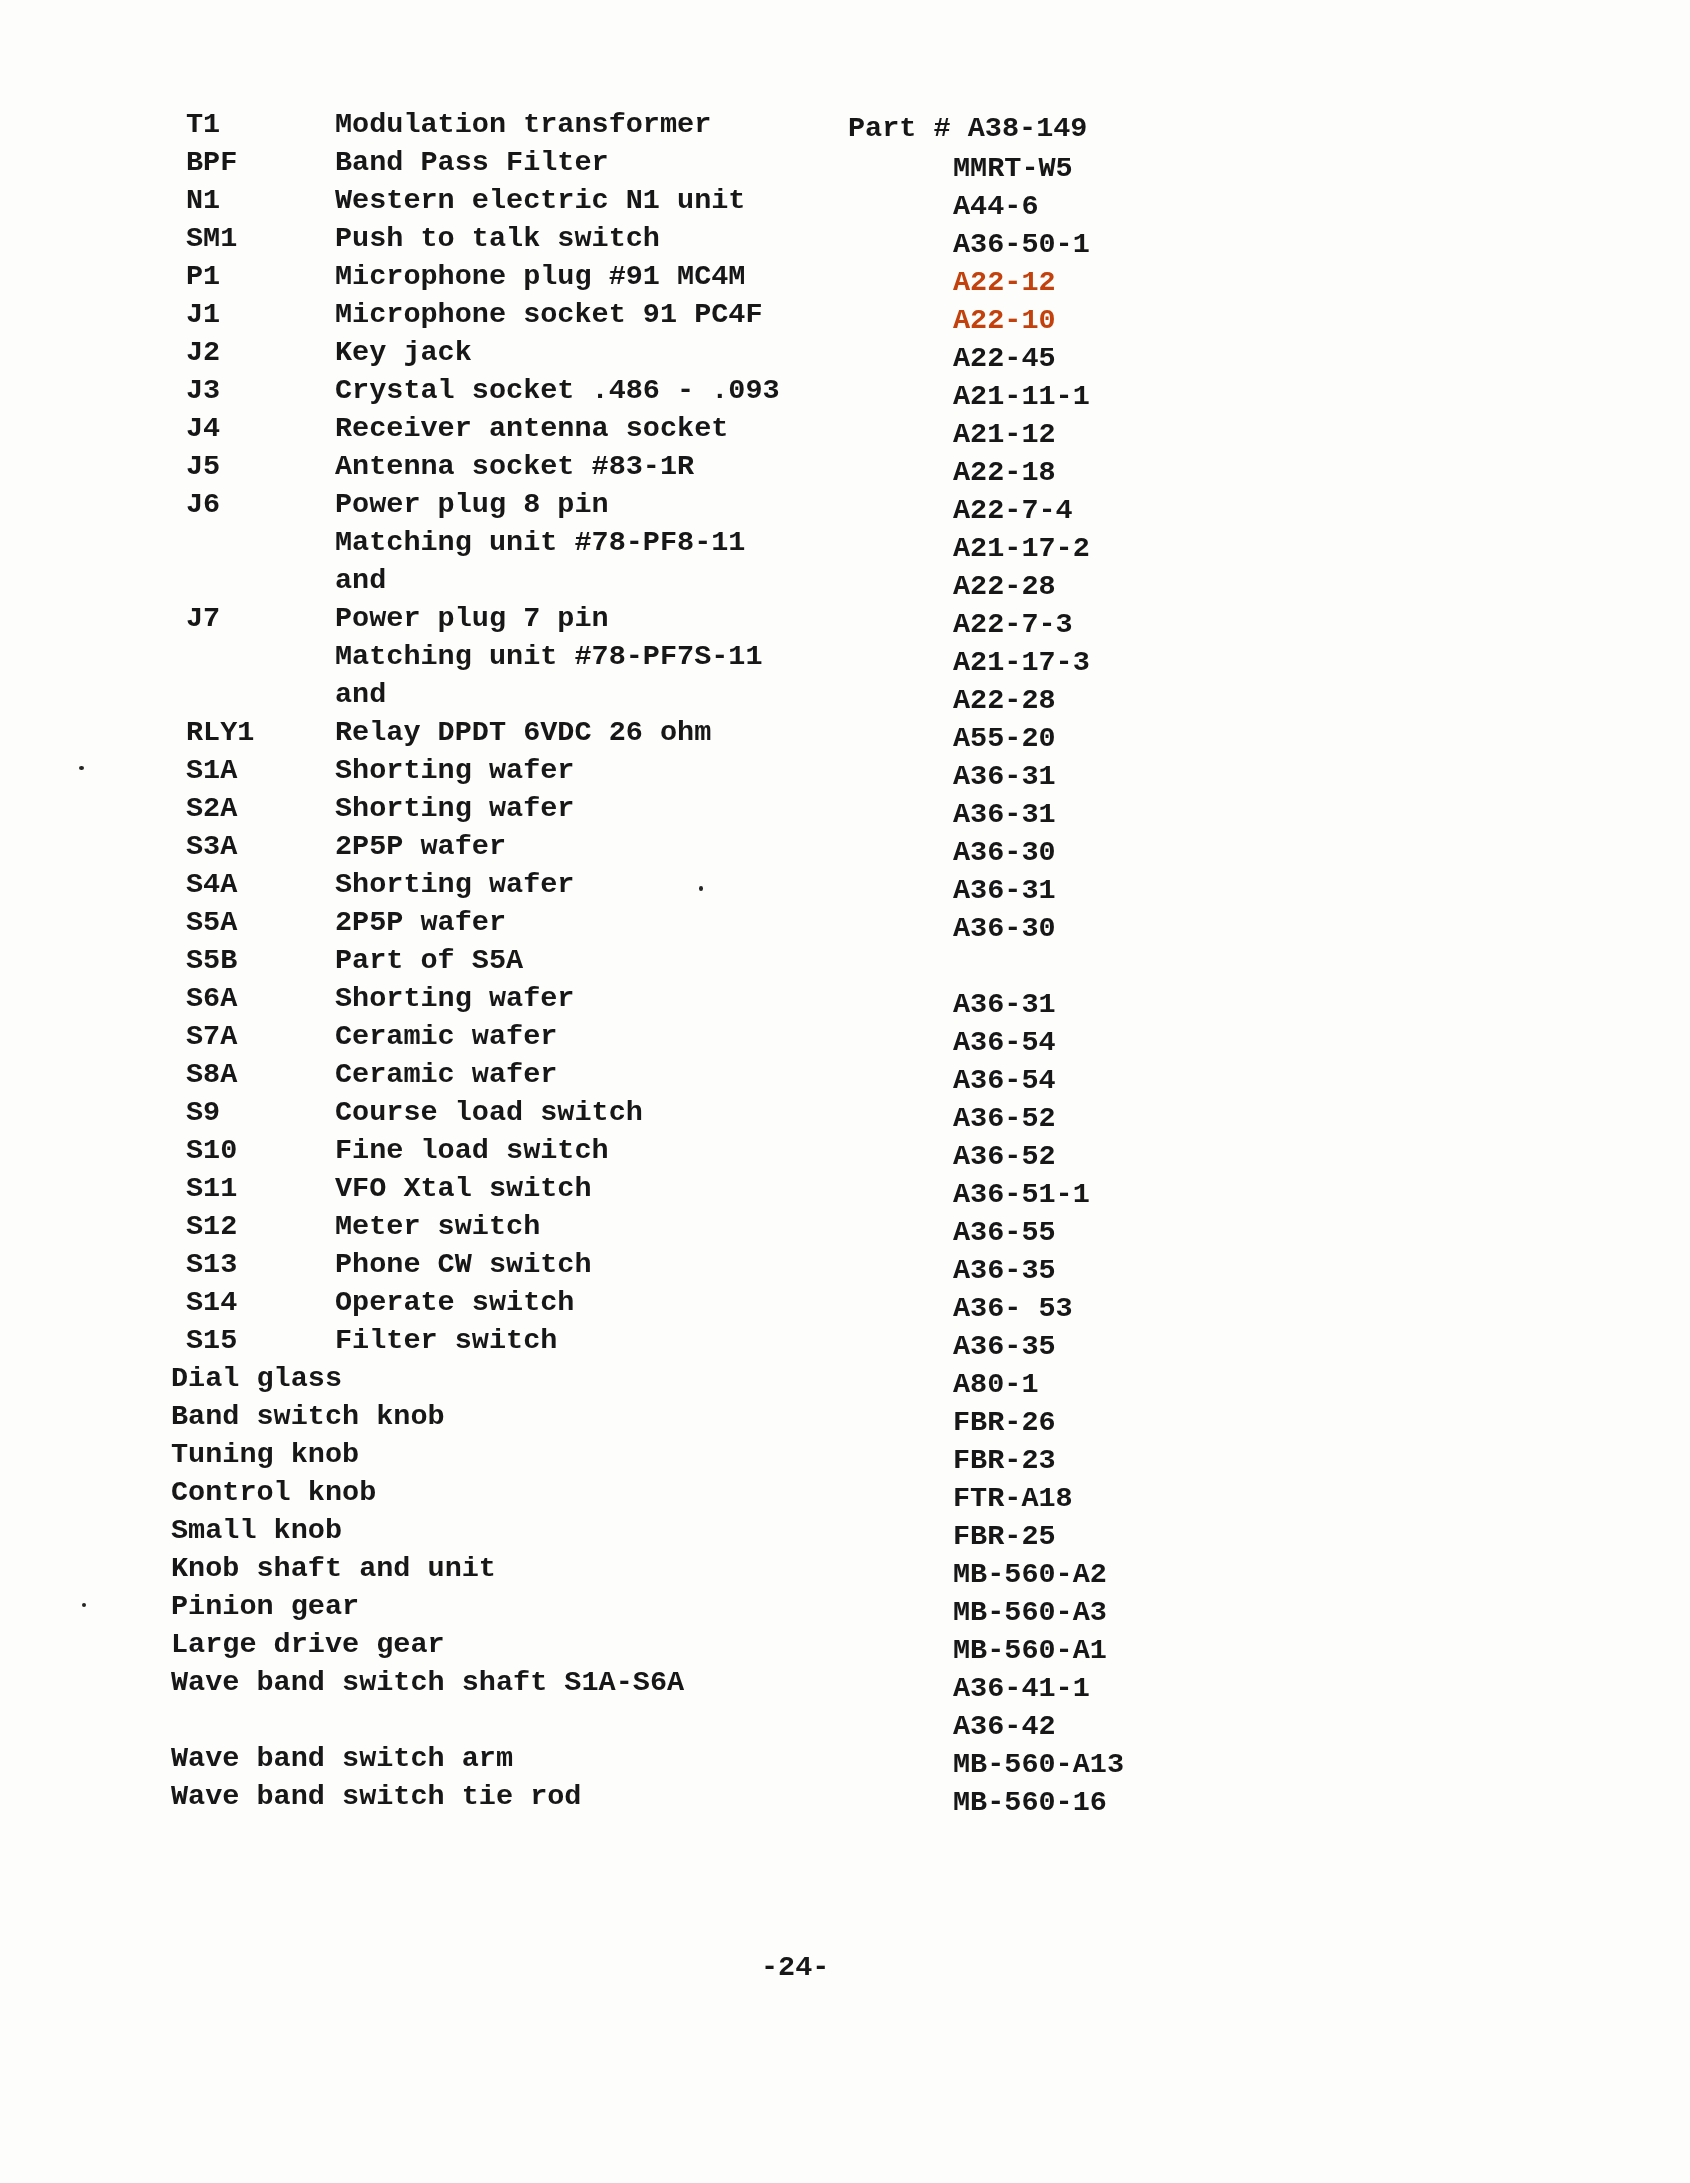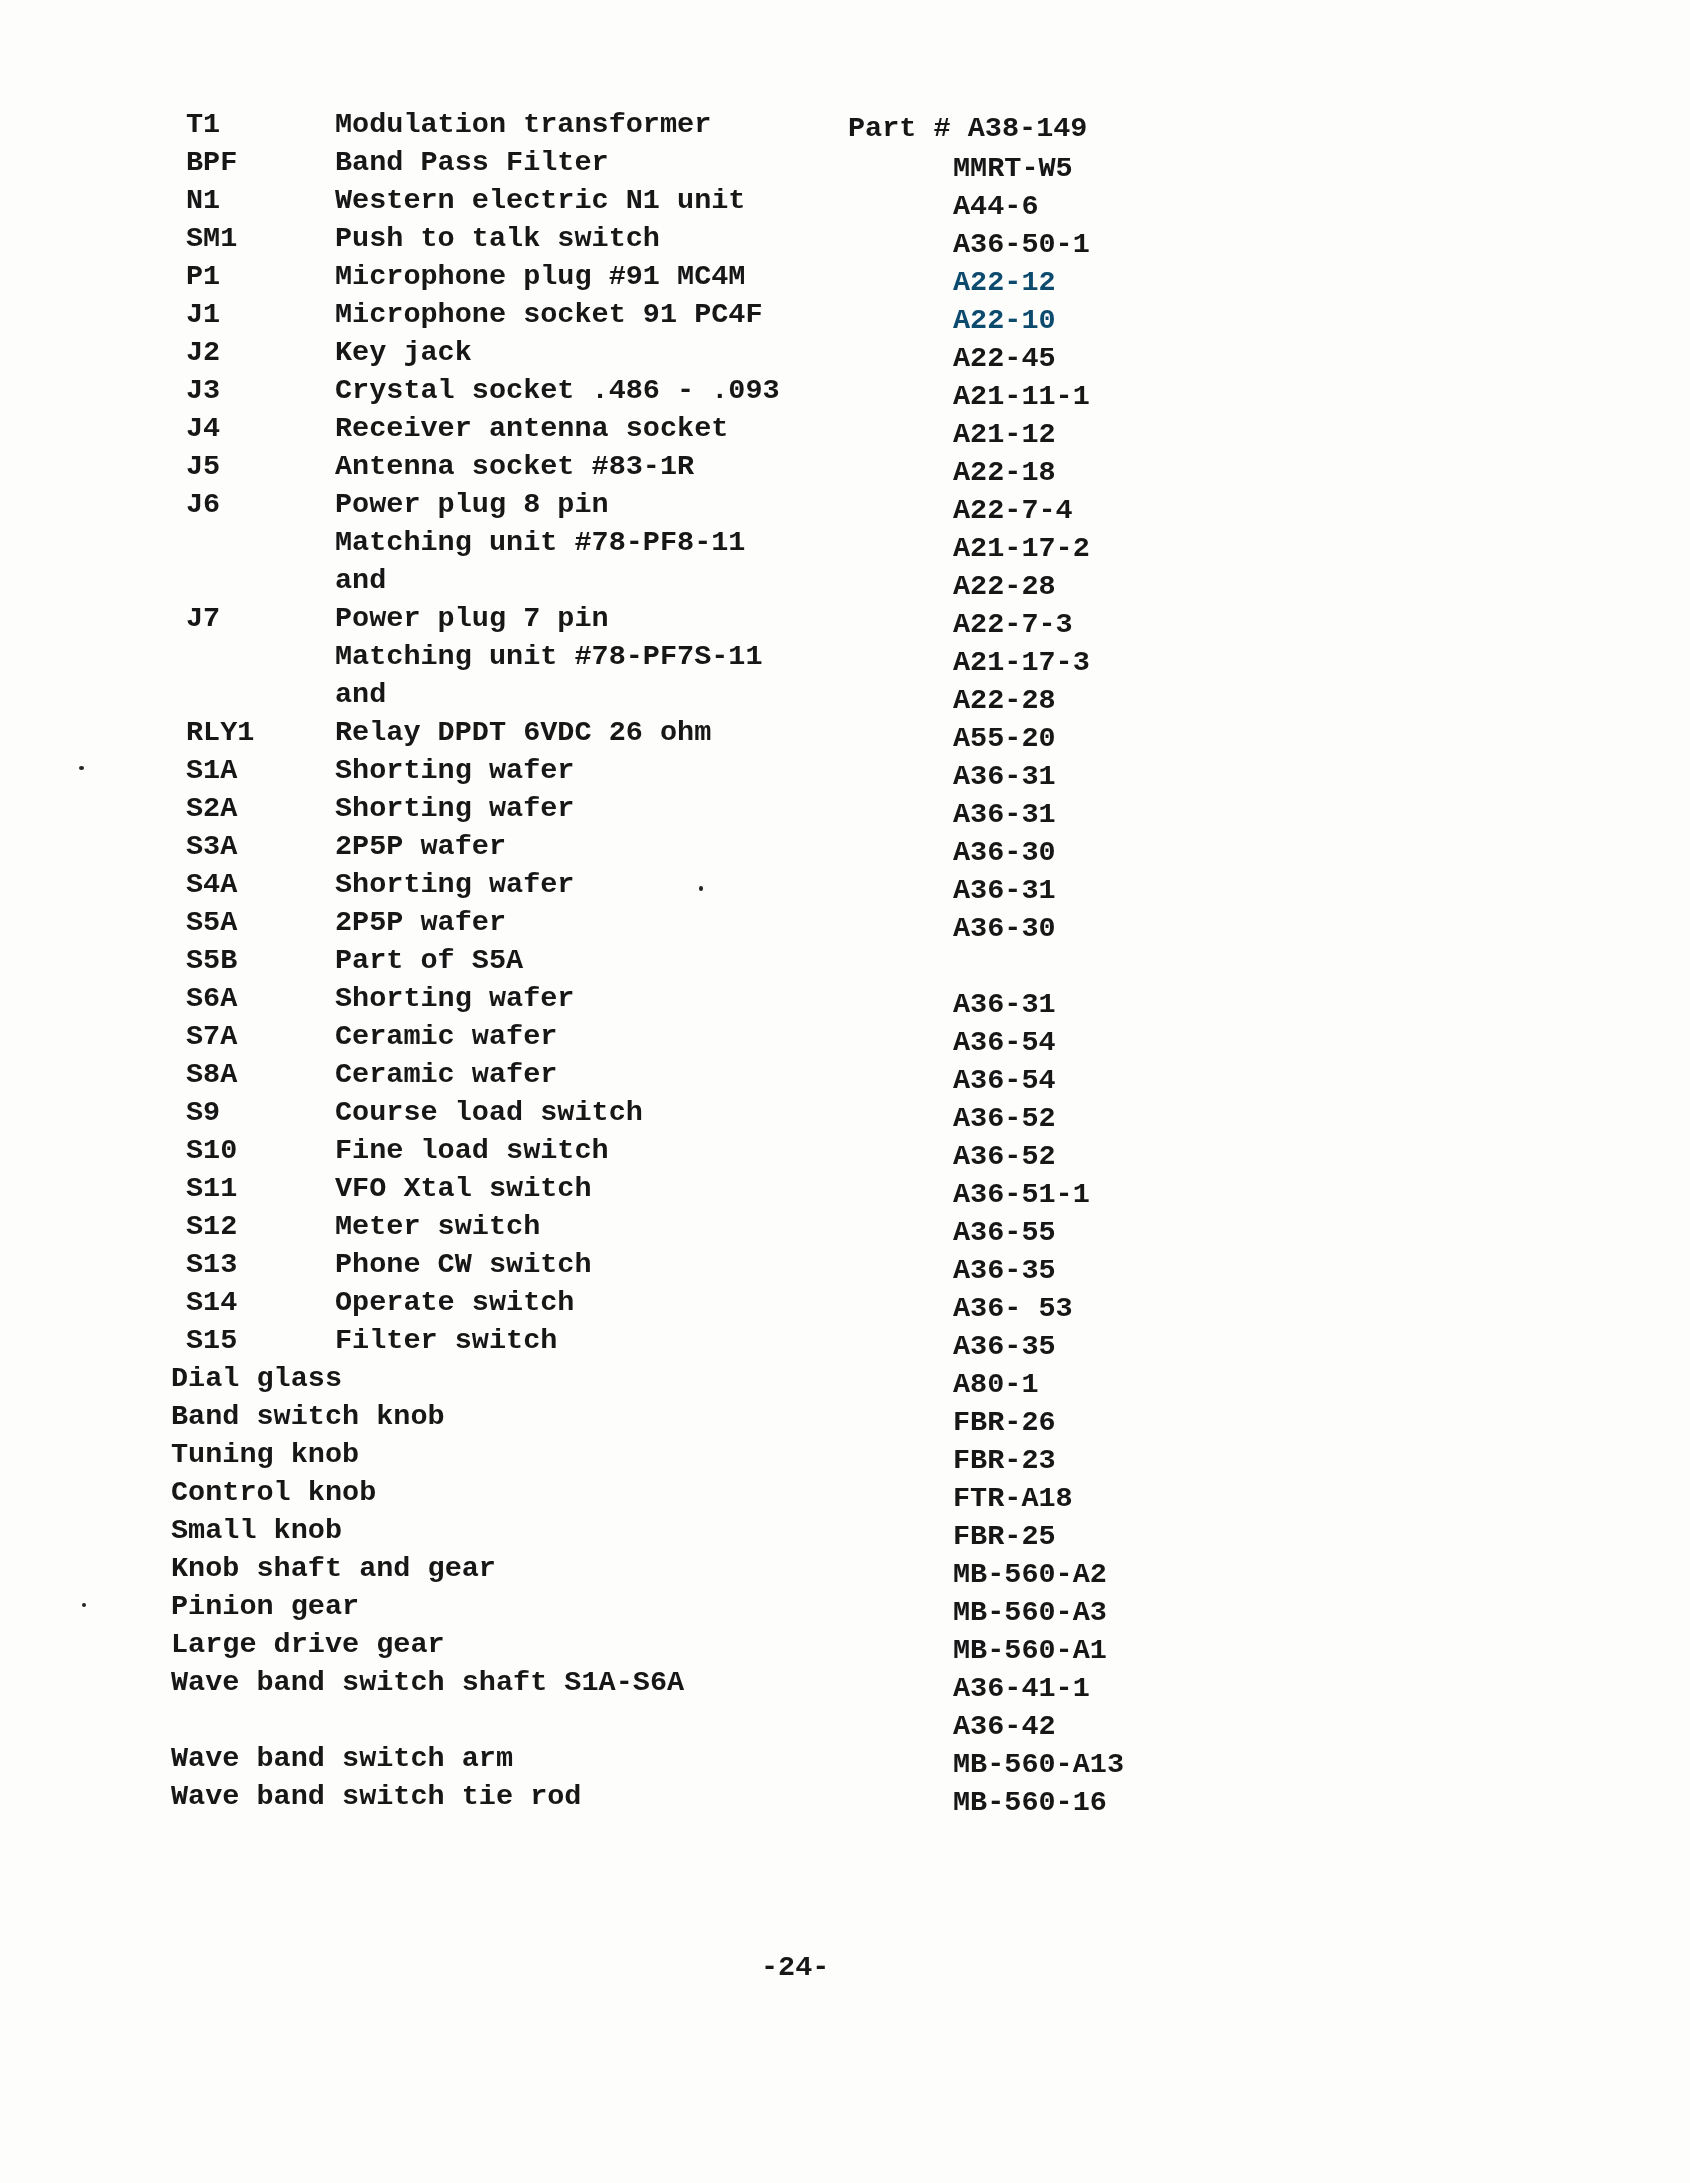--- a/index.html
+++ b/index.html
@@ -50,21 +50,21 @@
   .part-cell {
     position: absolute;
     left: 941px;
     top: 6px;
   }
   .row:first-child .part-cell {
     left: 836px;
     top: 4px;
   }
   .part-cell.faded {
-    color: #0c4a6e;
+    color: #c2410c;
   }
   .page-number {
     position: absolute;
     left: 761px;
     top: 1949px;
   }
   .speck {
     position: absolute;
     background: #242424;
     border-radius: 50%;
@@ -265,21 +265,21 @@
       <span class="desc-cell">Control knob</span>
       <span class="part-cell">FTR-A18</span>
     </div>
       <div class="row flush">
       <span class="des-cell"></span>
       <span class="desc-cell">Small knob</span>
       <span class="part-cell">FBR-25</span>
     </div>
       <div class="row flush">
       <span class="des-cell"></span>
-      <span class="desc-cell">Knob shaft and gear</span>
+      <span class="desc-cell">Knob shaft and unit</span>
       <span class="part-cell">MB-560-A2</span>
     </div>
       <div class="row flush">
       <span class="des-cell"></span>
       <span class="desc-cell">Pinion gear</span>
       <span class="part-cell">MB-560-A3</span>
     </div>
       <div class="row flush">
       <span class="des-cell"></span>
       <span class="desc-cell">Large drive gear</span>

